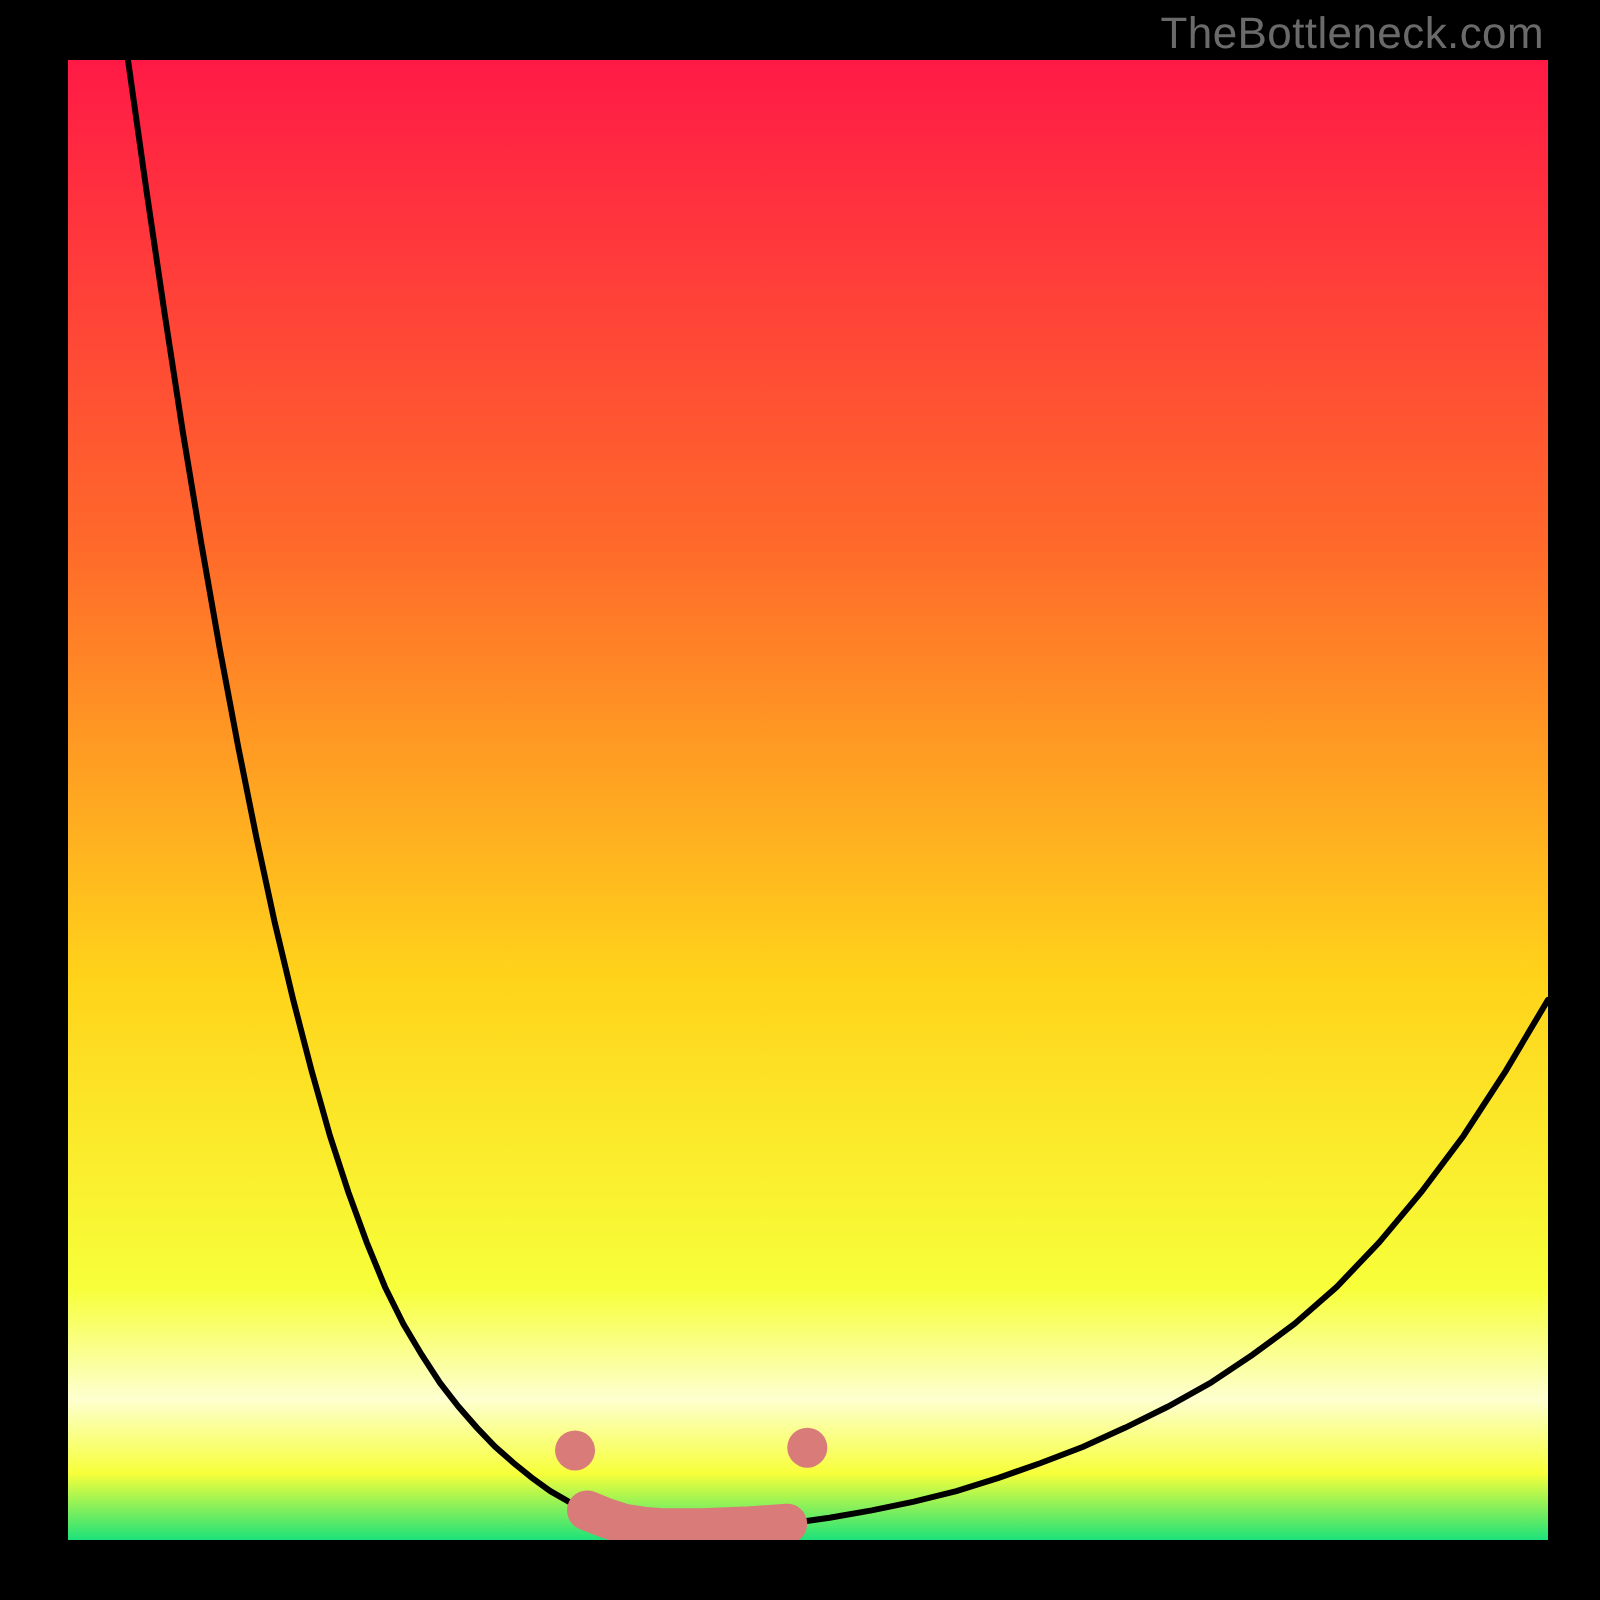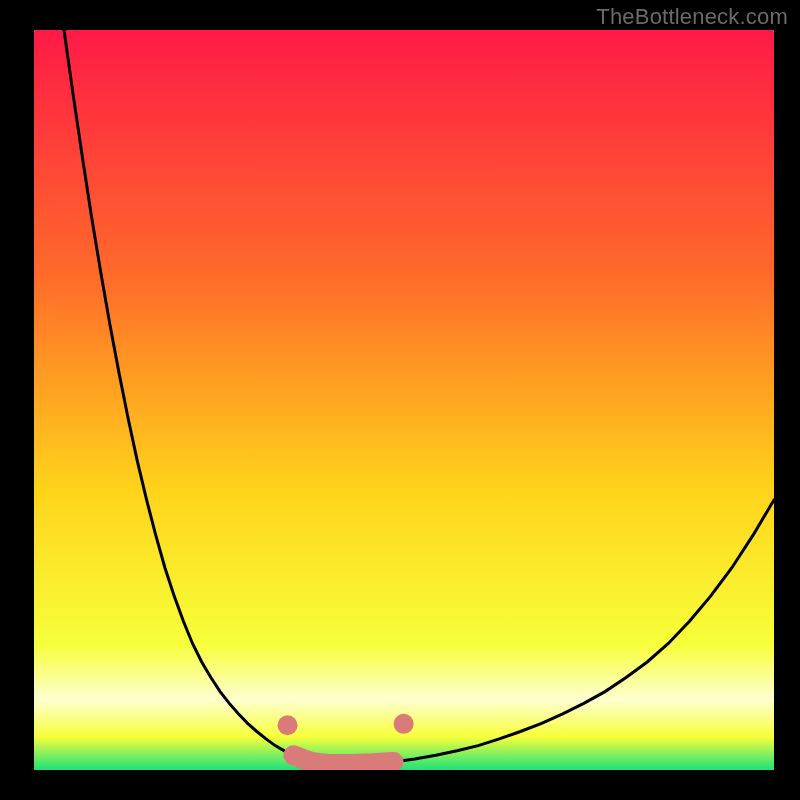--- a/index.html
+++ b/index.html
@@ -15,21 +15,21 @@
     position: absolute;
     left: 0;
     top: 0;
     width: 800px;
     height: 800px;
     background: #000;
   }
   .watermark {
     position: absolute;
     top: 4px;
-    right: 12px;
+    right: 28px;
     color: #6a6a6a;
     font-size: 22px;
     font-weight: 400;
     letter-spacing: 0.2px;
     z-index: 20;
   }
   .plot-wrap {
     position: absolute;
     left: 34px;
     top: 30px;

